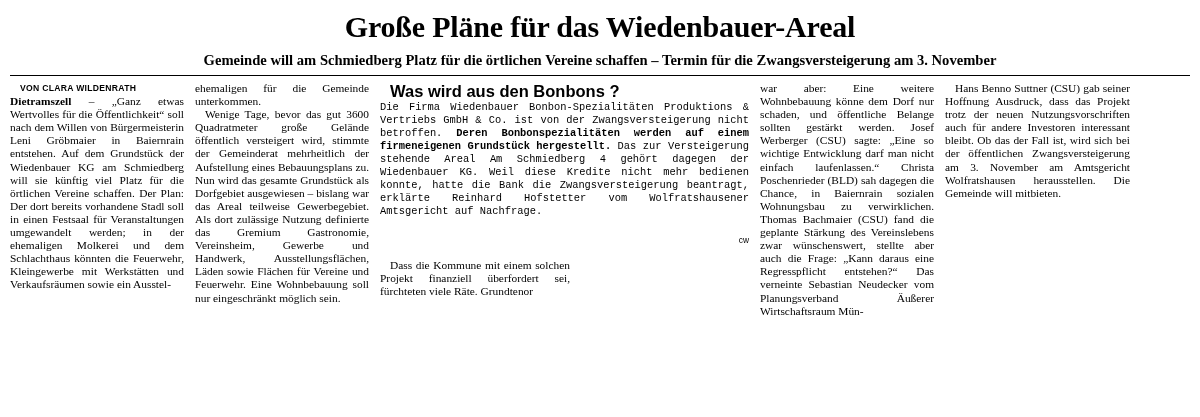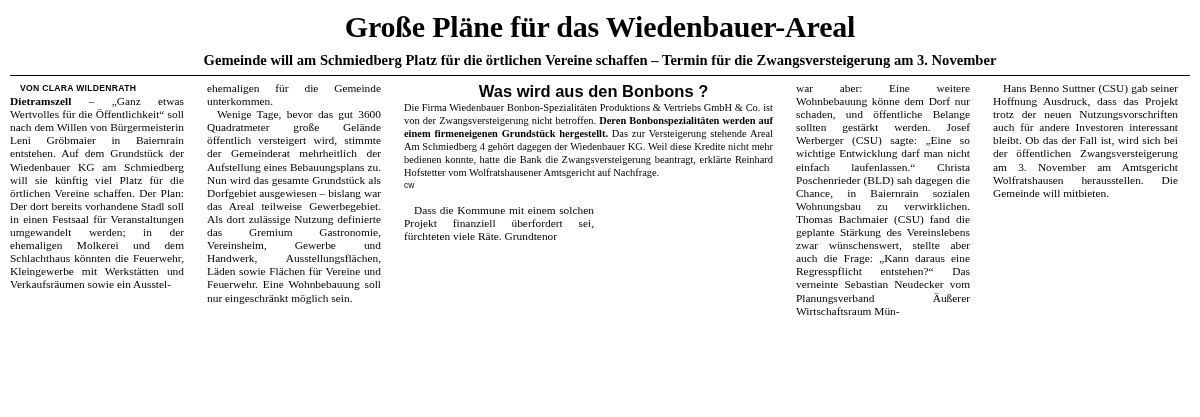--- a/index.html
+++ b/index.html
@@ -37,21 +37,21 @@
     font-size: 14.6px;
     line-height: 17px;
     margin: 1px 0 6px 0;
   }
   .rule {
     border-top: 1px solid #000;
     margin: 4px 0 6px 0;
   }
   .columns {
     display: flex;
-    gap: 12px;
+    gap: 0;
     align-items: flex-start;
   }
   .col {
     width: 185px;
     box-sizing: border-box;
     padding-right: 11px;
     font-size: 11.4px;
     line-height: 13.1px;
     text-align: justify;
     hyphens: auto;
@@ -78,39 +78,40 @@
   .lead-start {
     font-weight: bold;
   }
   .sub-title {
     font-family: "Liberation Sans", sans-serif;
     font-weight: bold;
     font-size: 16.5px;
     line-height: 19px;
     margin: 0 0 7px 0;
     text-indent: 0;
-    text-align: center;
+    text-align: left;
   }
   .sans {
-    font-family: Liberation Serif, serif;
+    font-family: Liberation Mono, monospace;
     font-size: 10.4px;
     line-height: 13px;
     text-align: justify;
   }
   .sans p {
     margin: 0;
     text-indent: 0;
   }
   .sans .bold {
     font-weight: bold;
   }
   .credit {
     font-family: "Liberation Sans", sans-serif;
     font-size: 8.4px;
-    margin-top: 0;
+    text-align: right;
+    margin-top: 16px;
   }
   .spacer-12 { height: 12px; }
   .split {
     display: flex;
     gap: 0;
   }
   .split > div {
     width: 190px;
     box-sizing: border-box;
     padding-right: 11px;

